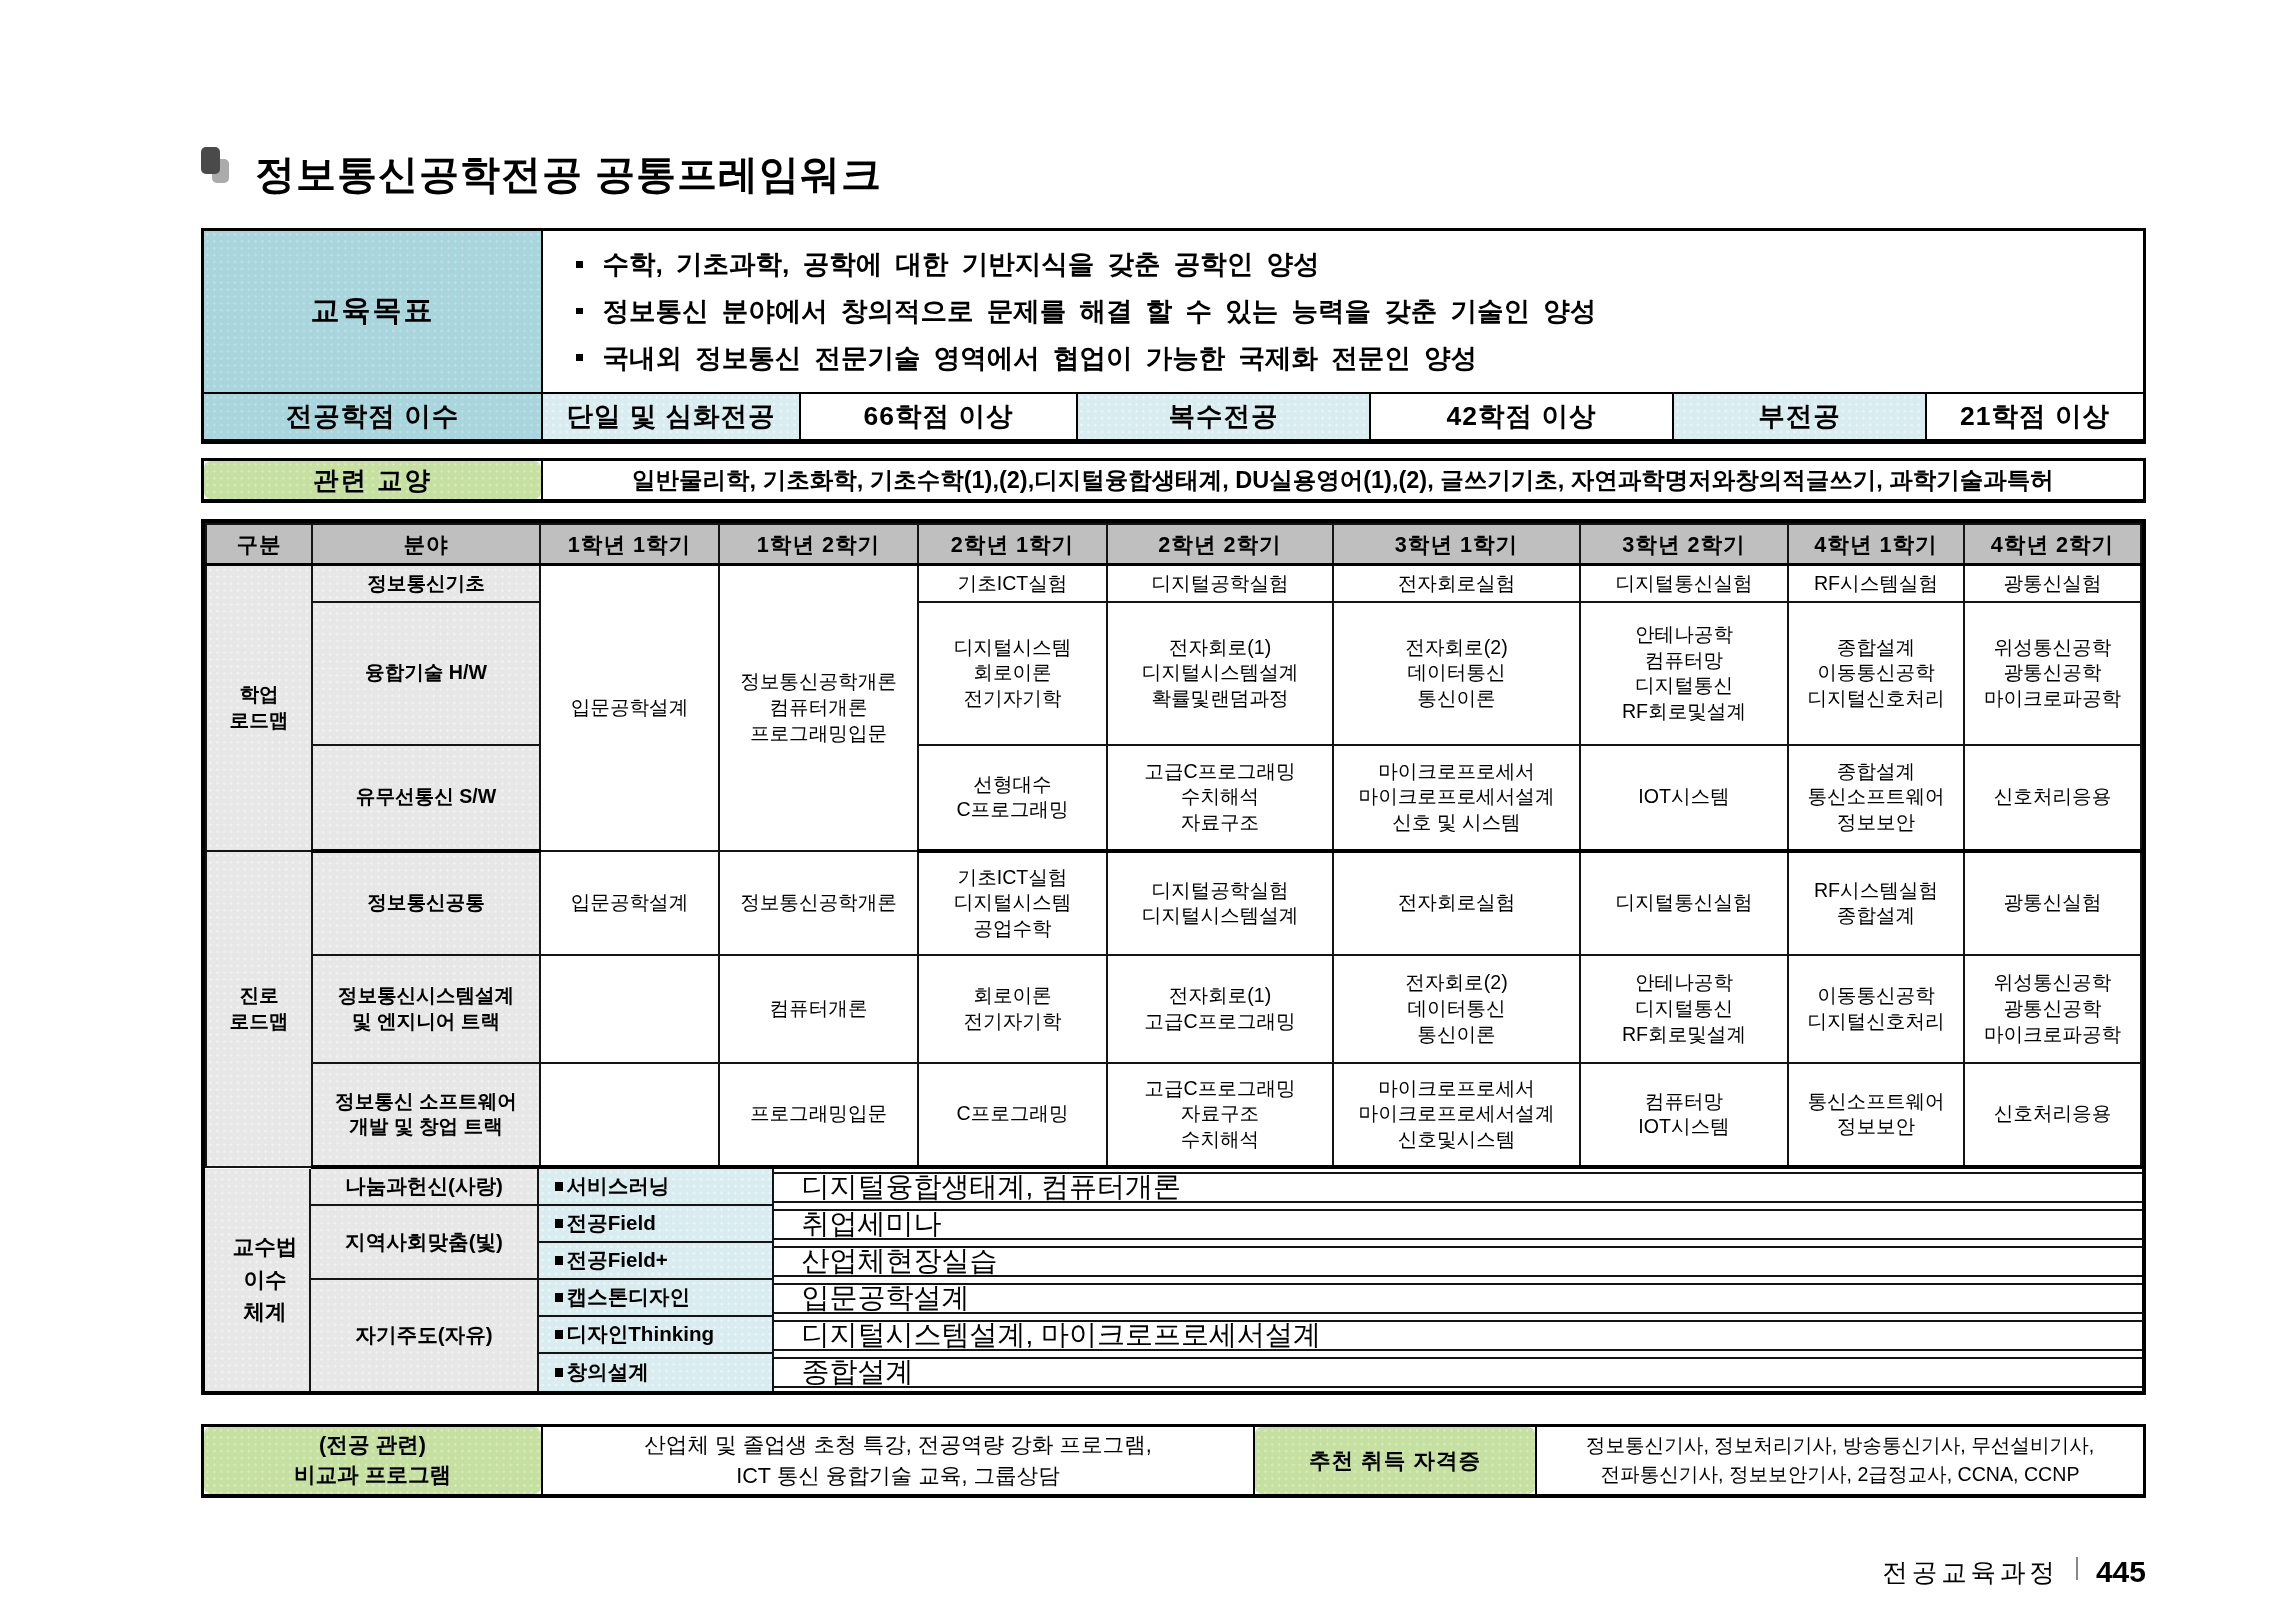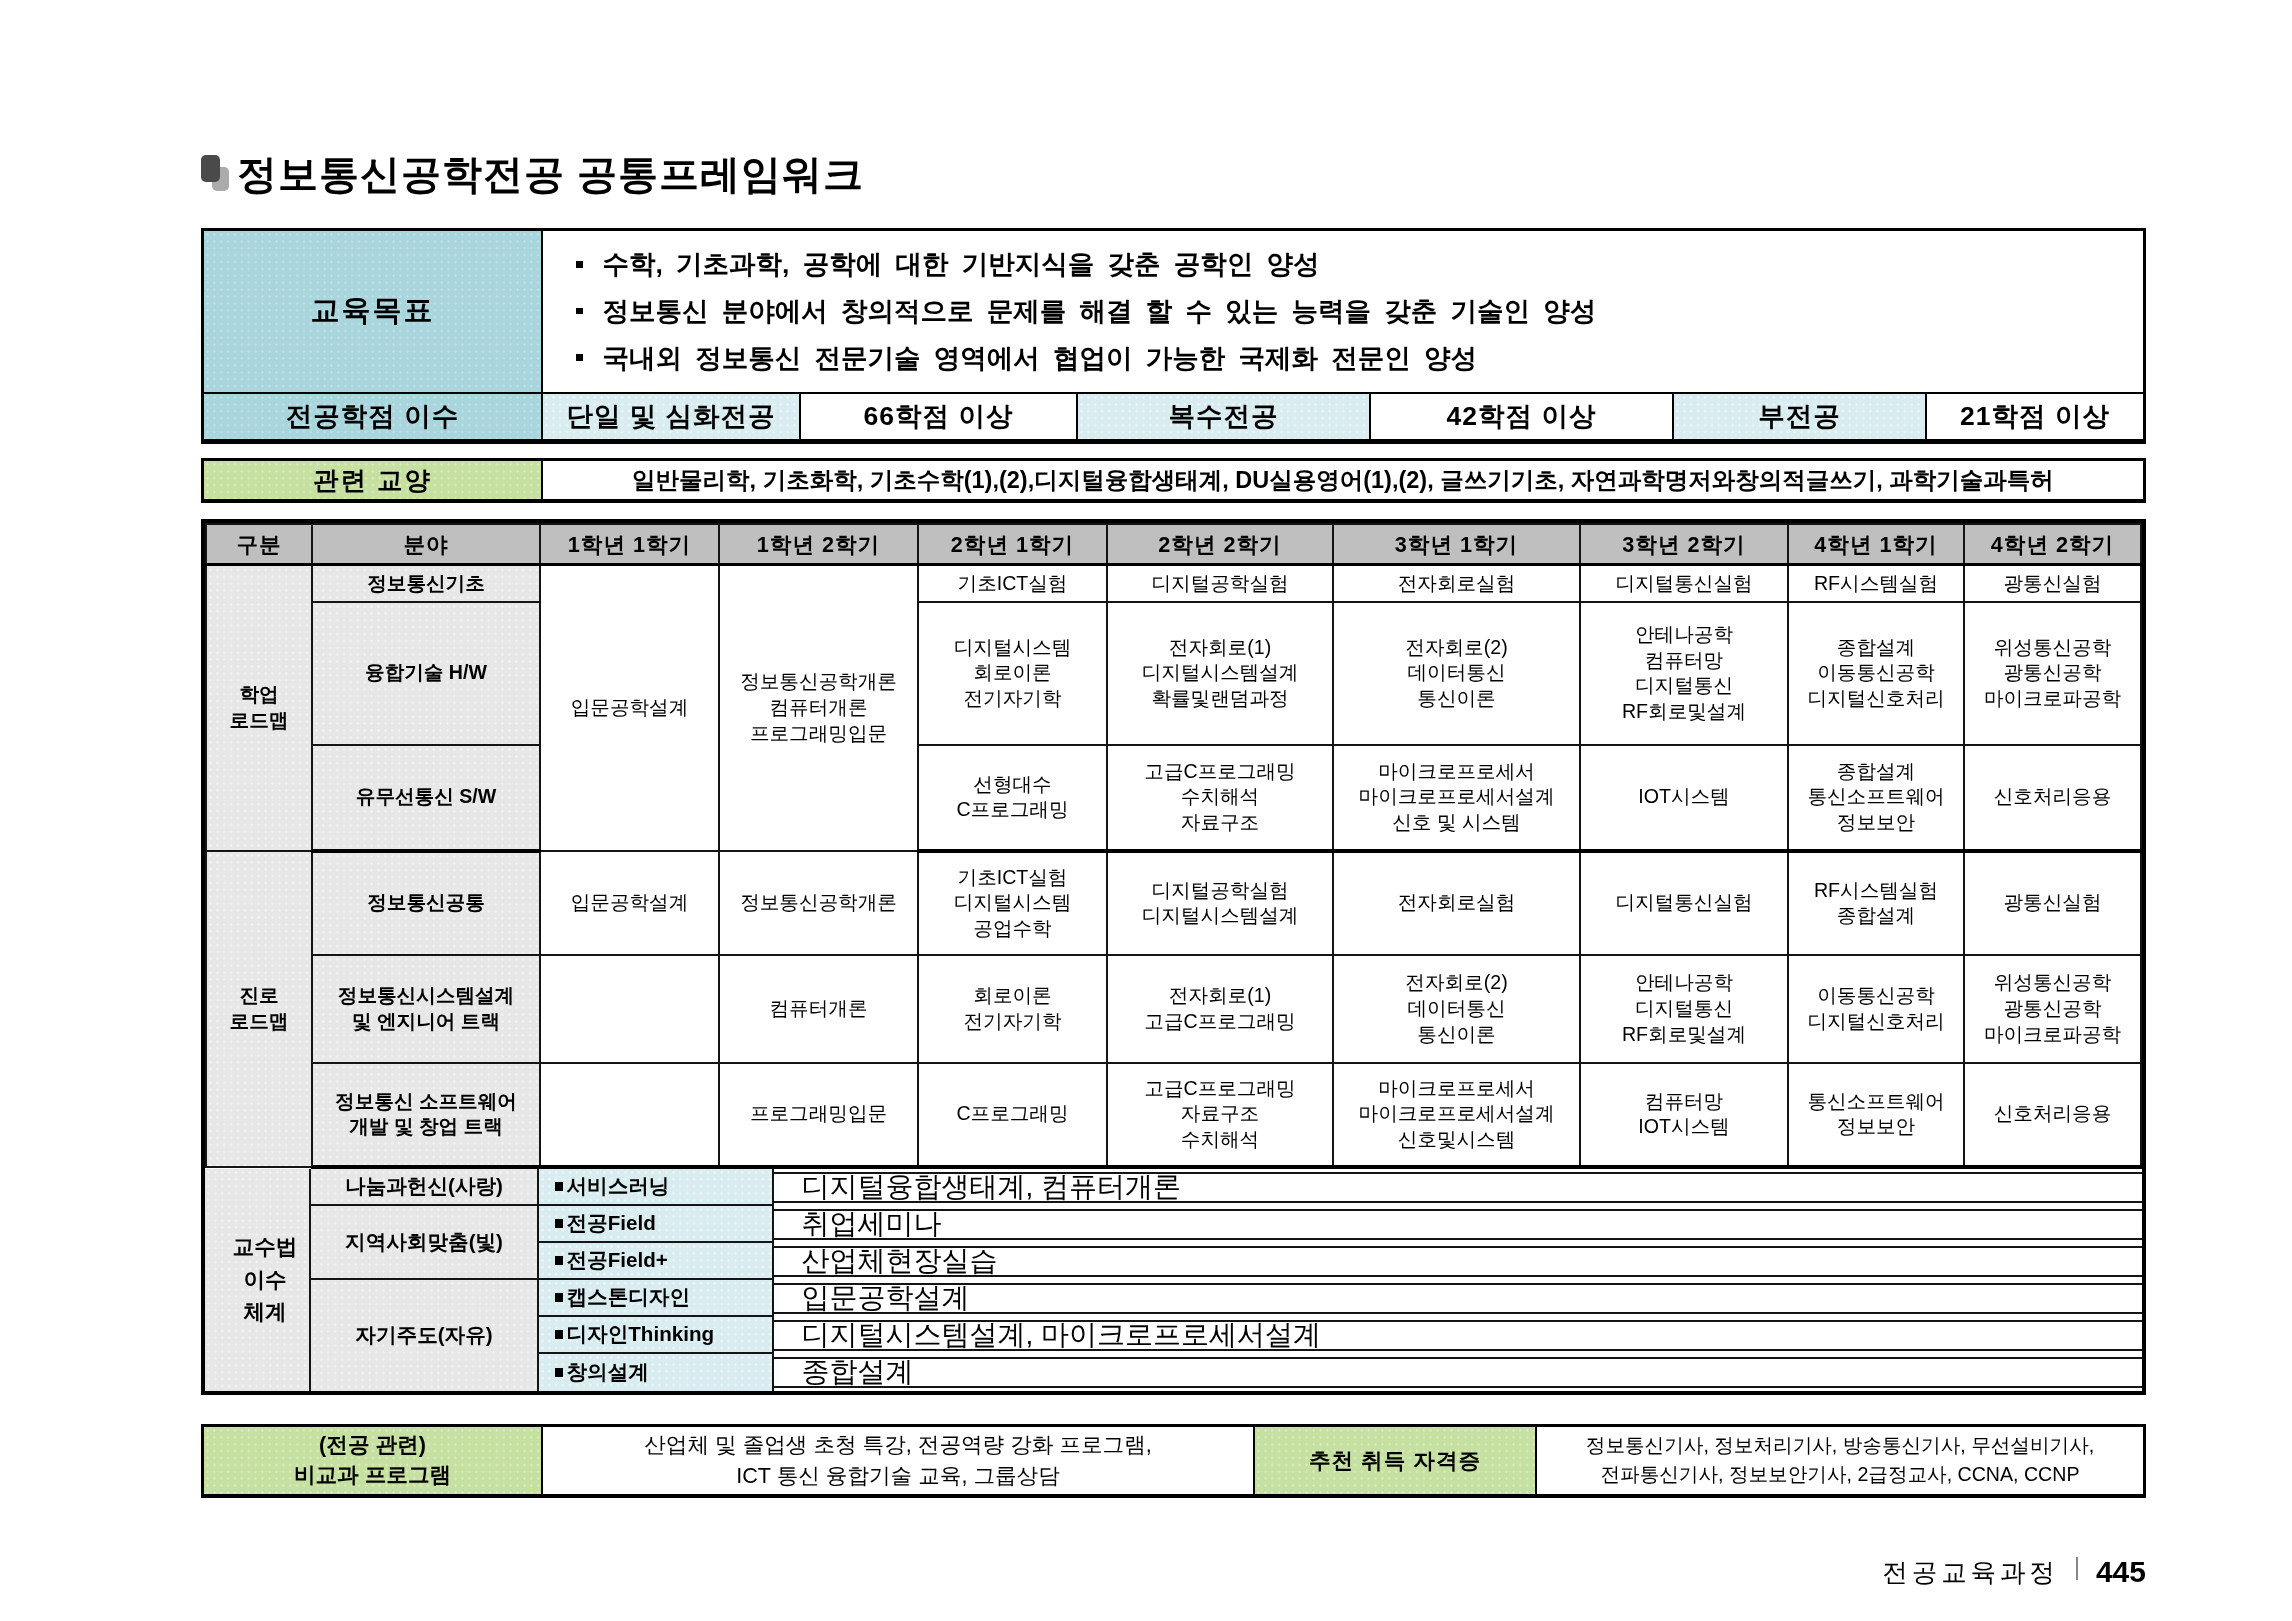--- a/index.html
+++ b/index.html
@@ -7,25 +7,25 @@
   body {
     width:2293px; height:1621px; background:#ffffff; color:#000;
     font-family:"Liberation Sans","DejaVu Sans",sans-serif;
     overflow:hidden;
   }
   .page { padding:147px 147px 0 201px; width:2293px; }
 
   
   .fill-blue  { background-color:#a9d5dd; background-image:radial-gradient(#bfe0e6 1px, transparent 1.2px); background-size:6.9px 6.9px; }
   .fill-cyan  { background-color:#d9edf1; background-image:radial-gradient(#eaf6f8 1px, transparent 1.2px); background-size:6.9px 6.9px; }
-  .fill-green { background-color:#c6e0a2; background-image:radial-gradient(#d8ecba 1px, transparent 1.2px); background-size:6.9px 6.9px; }
+  .fill-green { background-color:#c6e0a2; background-image:radial-gradient(#d8ecba 1px, transparent 1.2px); background-size:6.9px 6.9px;border-radius:7px; }
   .fill-gray  { background-color:#e7e7e7; background-image:radial-gradient(#f2f2f2 1px, transparent 1.2px); background-size:6.9px 6.9px; }
 
   
-  .title-row { display:flex; align-items:center; gap:3px; height:55px; }
+  .title-row { display:flex; gap:21px; height:55px; }
   .doc-icon { position:relative; width:33px; height:39px; flex:0 0 auto; }
   .doc-icon .back { position:absolute; left:10.8px; top:11.8px; width:17.6px; height:24.5px; background:#ababab; border-radius:4.9px; }
   .doc-icon .front { position:absolute; left:0; top:0; width:18.6px; height:26.5px; background:#4a4a4a; border-radius:4.9px; }
   .page-title { font-size:40px; font-weight:bold; letter-spacing:1px; white-space:nowrap; }
 
   
   .box1 { margin-top:25.5px; border:3.9px solid #000; border-bottom-width:5.9px; }
   .row-goals { display:flex; height:161px; }
   .lab { display:flex; align-items:center; justify-content:center; font-weight:bold; text-align:center; }
   .goals-label { width:337px; font-size:29px; letter-spacing:2px; }

